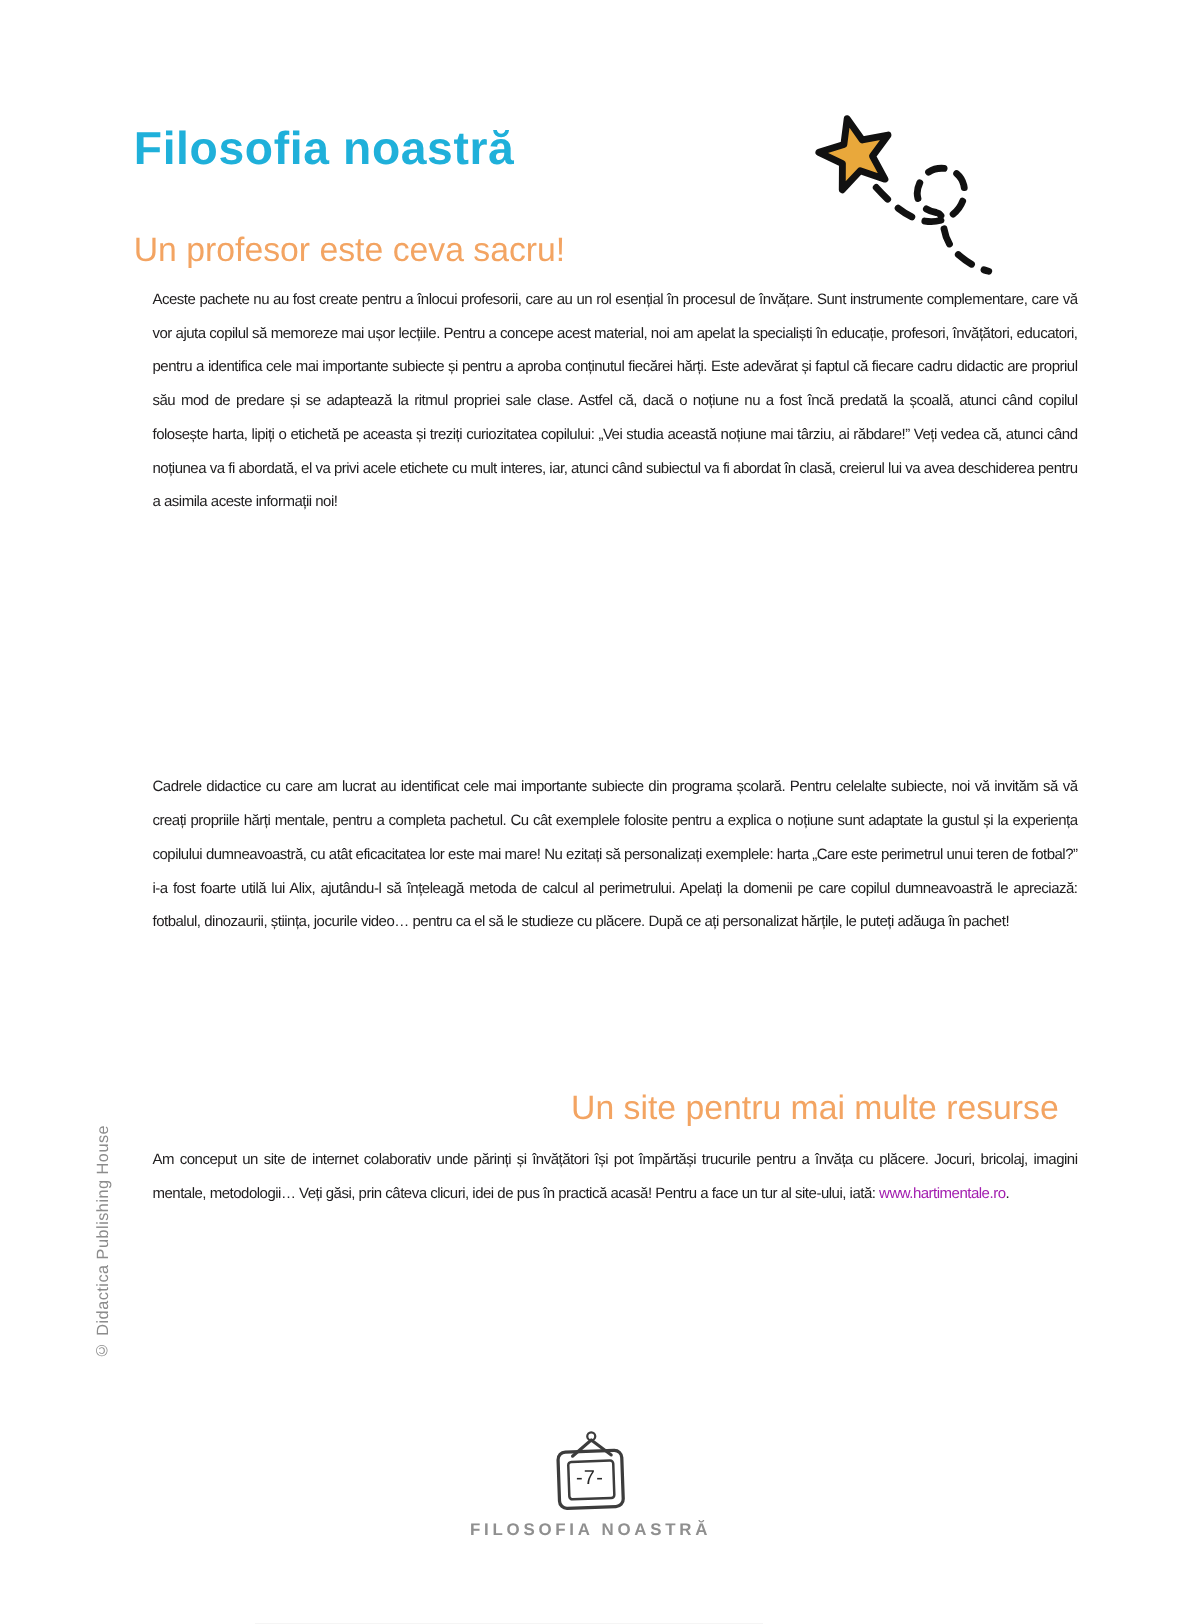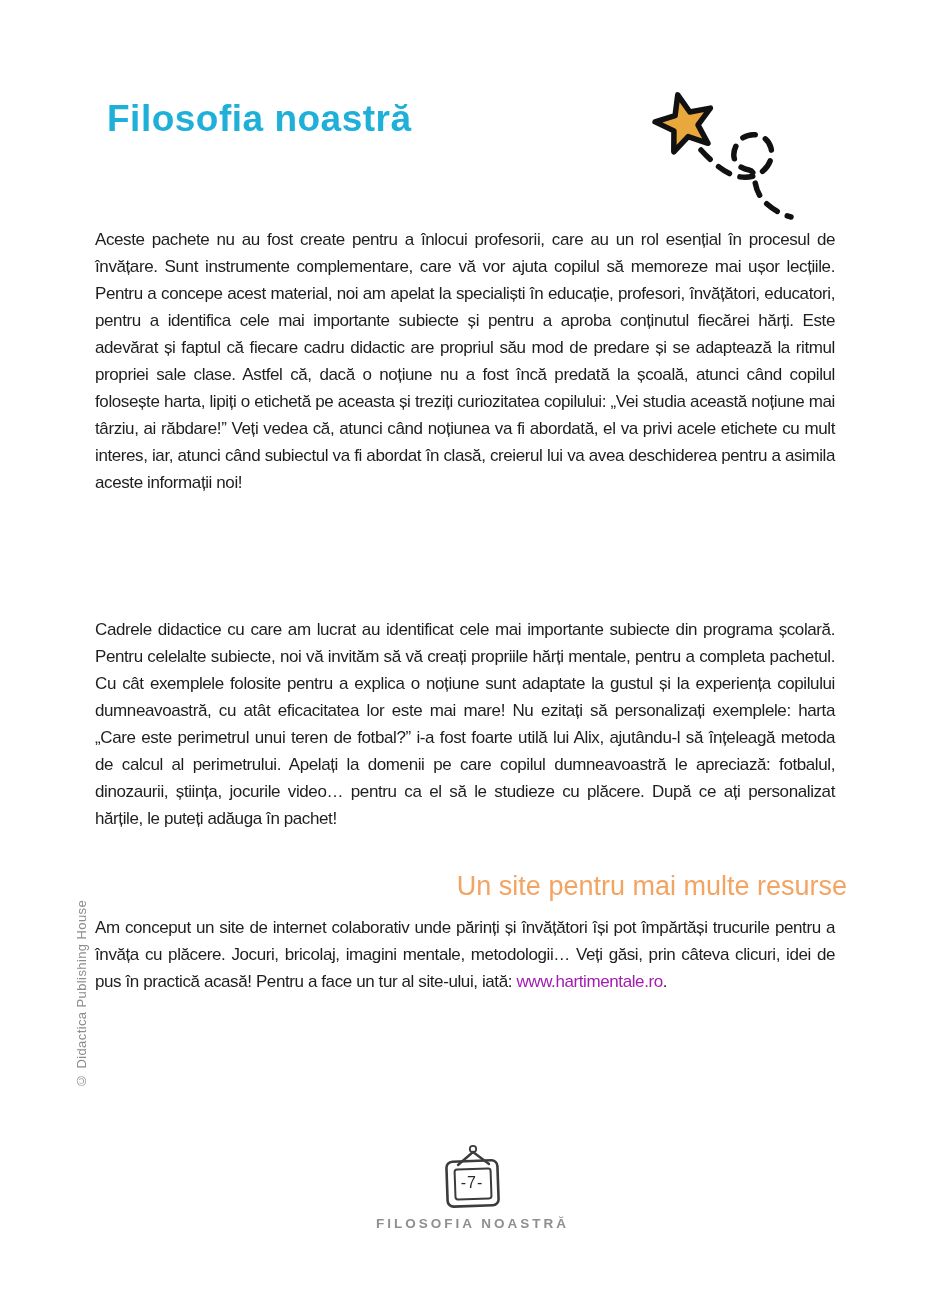--- a/index.html
+++ b/index.html
@@ -20,22 +20,22 @@
   .star-doodle { position:absolute; left:645px; top:84px; }
   .section-heading {
     position:absolute; left:107px; width:740px;
     font-size:27px; font-weight:normal; color:#f3a462;
     line-height:40px;
   }
   .h1 { top:180px; }
   .h2 { top:524px; }
   .h3 { top:866px;text-align:right; }
   .body-para {
-    position:absolute; left:95px; width:740px;
-    font-size:17px; line-height:27px; color:#1f1d1e;
+    position:absolute; left:122px; width:740px;
+    font-size:12px; line-height:27px; color:#1f1d1e;
     text-align:justify; letter-spacing:-0.4px;
   }
   .p1 { top:226px; }
   .p2 { top:616px; }
   .p3 { top:914px; }
   .site-link { color:#a21caf; text-decoration:none; cursor:pointer; }
   .copyright-vertical {
     position:absolute; left:74px; top:888px; height:200px;
     writing-mode:vertical-rl; transform:rotate(180deg);
     font-size:13px; color:#8c8c8c; letter-spacing:0.4px;
@@ -64,20 +64,21 @@
 
   <div class="star-doodle">
     <svg width="175" height="145" viewBox="0 0 175 145">
       <g transform="rotate(-14 40 40)">
         <polygon points="40,10 47.6,29.5 68.5,30.7 52.4,44 57.6,64.3 40,53 22.4,64.3 27.6,44 11.5,30.7 32.4,29.5" fill="#e9a83b" stroke="#111111" stroke-width="5.5" stroke-linejoin="round"></polygon>
       </g>
       <path d="M56,66 Q76,88 91,92 C112,98 130,82 126,64 C122,48 100,46 92,60 C84,74 92,84 104,86 C114,88 104,104 122,120 C130,127 138,131 146,133" fill="none" stroke="#111111" stroke-width="5.5" stroke-dasharray="13 11" stroke-linecap="round"></path>
     </svg>
   </div>
 
+  <h2 class="section-heading h1">Un profesor este ceva sacru!</h2>
   <p class="body-para p1">Aceste pachete nu au fost create pentru a înlocui profesorii, care au un rol esențial în procesul de învățare. Sunt instrumente complementare, care vă vor ajuta copilul să memoreze mai ușor lecțiile. Pentru a concepe acest material, noi am apelat la specialiști în educație, profesori, învățători, educatori, pentru a identifica cele mai importante subiecte și pentru a aproba conținutul fiecărei hărți. Este adevărat și faptul că fiecare cadru didactic are propriul său mod de predare și se adaptează la ritmul propriei sale clase. Astfel că, dacă o noțiune nu a fost încă predată la școală, atunci când copilul folosește harta, lipiți o etichetă pe aceasta și treziți curiozitatea copilului: „Vei studia această noțiune mai târziu, ai răbdare!” Veți vedea că, atunci când noțiunea va fi abordată, el va privi acele etichete cu mult interes, iar, atunci când subiectul va fi abordat în clasă, creierul lui va avea deschiderea pentru a asimila aceste informații noi!</p>
 
   <p class="body-para p2">Cadrele didactice cu care am lucrat au identificat cele mai importante subiecte din programa școlară. Pentru celelalte subiecte, noi vă invităm să vă creați propriile hărți mentale, pentru a completa pachetul. Cu cât exemplele folosite pentru a explica o noțiune sunt adaptate la gustul și la experiența copilului dumneavoastră, cu atât eficacitatea lor este mai mare! Nu ezitați să personalizați exemplele: harta „Care este perimetrul unui teren de fotbal?” i-a fost foarte utilă lui Alix, ajutându-l să înțeleagă metoda de calcul al perimetrului. Apelați la domenii pe care copilul dumneavoastră le apreciază: fotbalul, dinozaurii, știința, jocurile video… pentru ca el să le studieze cu plăcere. După ce ați personalizat hărțile, le puteți adăuga în pachet!</p>
 
   <h2 class="section-heading h3">Un site pentru mai multe resurse</h2>
   <p class="body-para p3"><span>Am conceput un site de internet colaborativ unde părinți și învățători își pot împărtăși trucurile pentru a învăța cu plăcere. Jocuri, bricolaj, imagini mentale, metodologii… Veți găsi, prin câteva clicuri, idei de pus în practică acasă! Pentru a face un tur al site-ului, iată: </span><a class="site-link">www.hartimentale.ro</a><span>.</span></p>
 
   <div class="frame-wrap">
     <svg width="80" height="74" viewBox="0 0 80 74">
       <g stroke="#3c3c3c" fill="none" stroke-linecap="round" stroke-linejoin="round">

